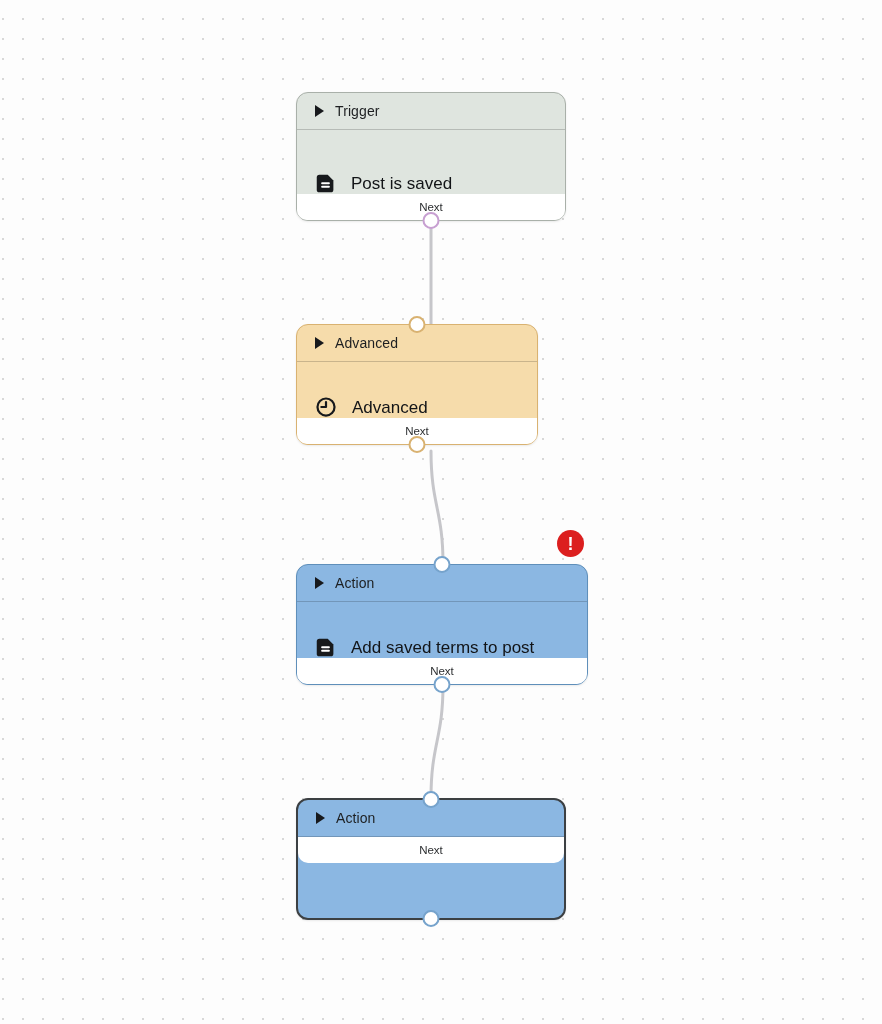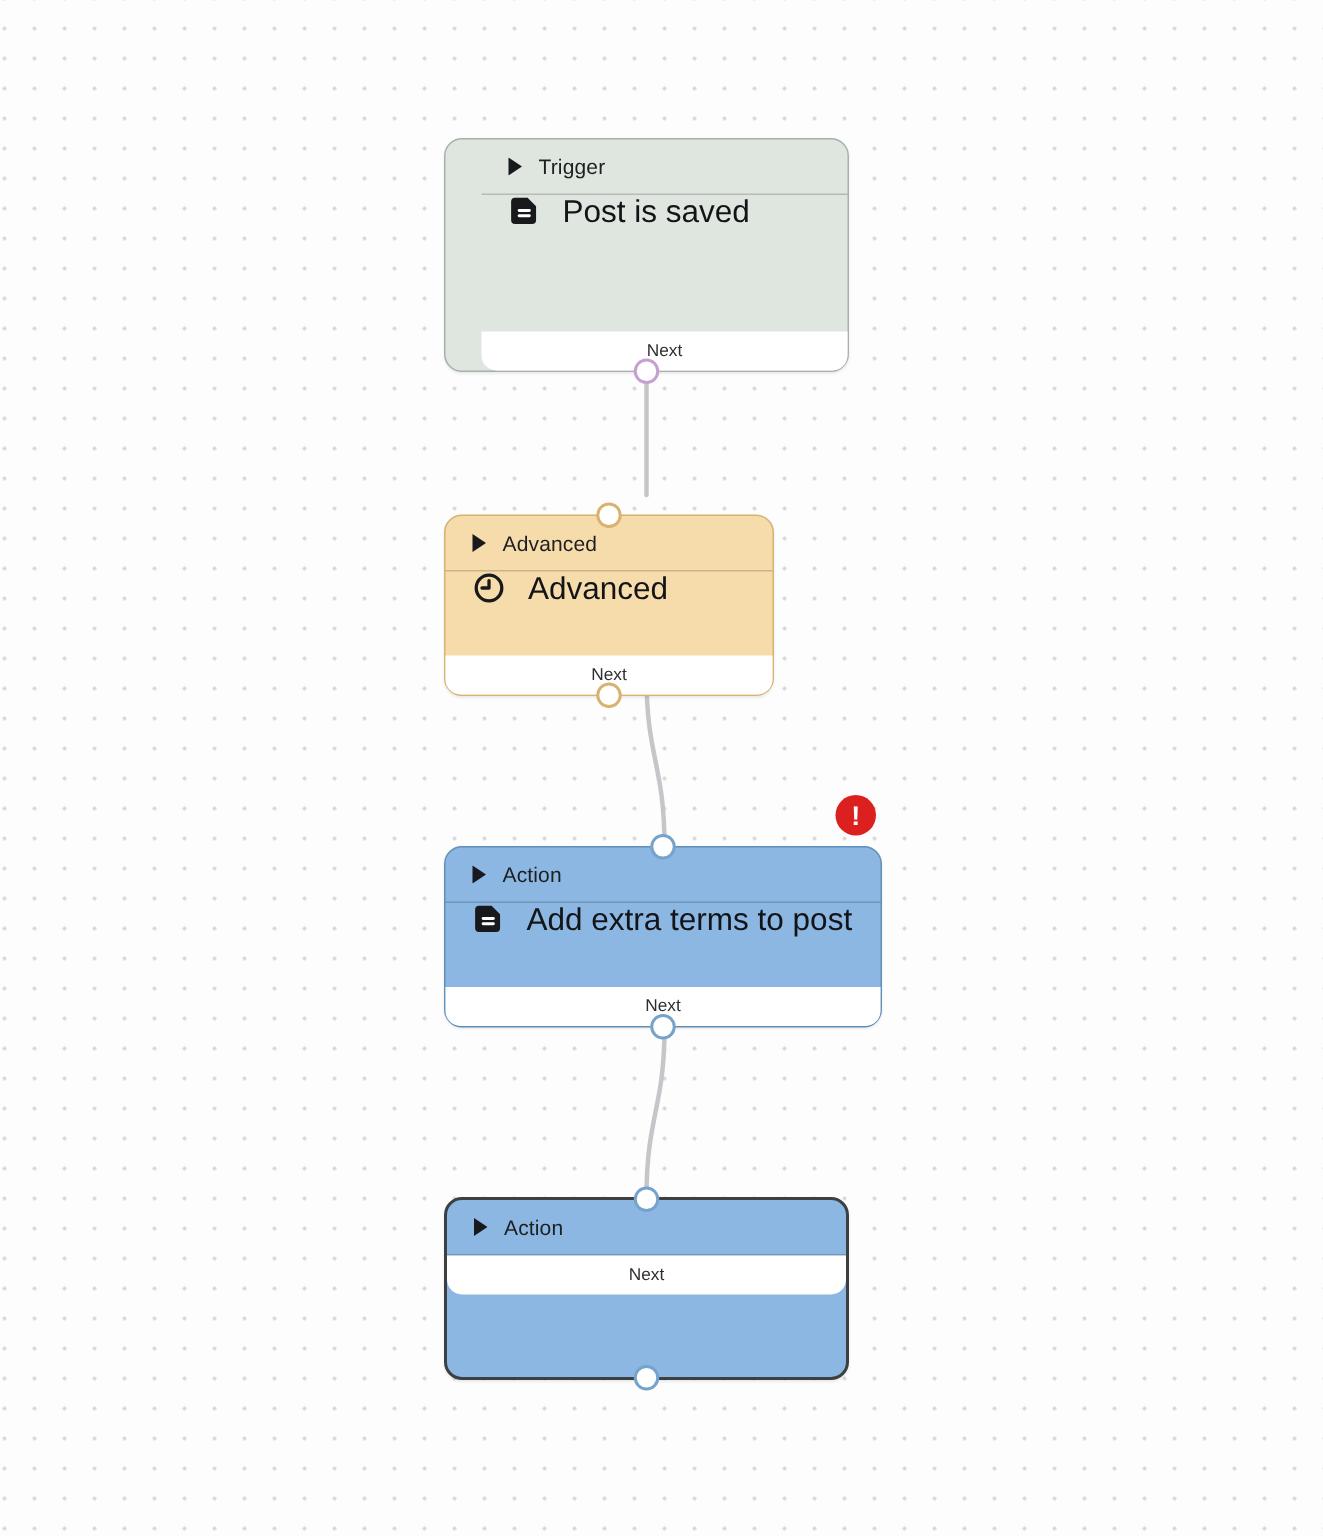--- a/index.html
+++ b/index.html
@@ -18,22 +18,22 @@
     display:flex;flex-direction:column;
     box-shadow:0 1px 2px rgba(0,0,0,0.08);
   }
   .node.selected{border-width:2px;}
   .node-header{
     height:36px;flex:0 0 36px;display:flex;align-items:center;gap:11px;
     padding:0 17px;border-bottom:1px solid rgba(0,0,0,0.18);
     font-size:14px;font-weight:500;color:#1d1f21;letter-spacing:.1px;
   }
   .node-body{
-    flex:1;display:flex;align-items:flex-start;gap:15px;padding:0 18px;
-    font-size:21px;color:#121417;
+    flex:1;display:flex;align-items:flex-end;gap:15px;padding:0 18px;
+    font-size:17px;color:#121417;
   }
   .node-footer{
     height:26px;flex:0 0 26px;background:#ffffff;
     border-radius:0 0 10px 10px;
     display:flex;align-items:center;justify-content:center;
     font-size:11.5px;color:#2c2e30;
   }
   .handle{
     position:absolute;left:50%;transform:translateX(-50%);
     width:17px;height:17px;box-sizing:border-box;border-radius:50%;
@@ -54,21 +54,21 @@
 <body>
 
 <div class="canvas" style="--dot: #d8d8d8; --edge: #c6c6ca; background-color: rgb(253, 253, 253);">
 
   <svg class="edges" aria-hidden="true">
     <path d="M431 215 L431 330"></path>
     <path d="M431 451 C431 505 443 510 443 564"></path>
     <path d="M443 685 C443 739 431 744 431 798"></path>
   </svg>
 
-  <div class="node" style="left: 296px; top: 92px; width: 270px; height: 156px; padding-left: 24px; --bg: #dfe5df; --border: #a9b0a9; --handle: #c79fd1;">
+  <div class="node" style="left: 296px; top: 92px; width: 270px; height: 129px; --bg: #dfe5df; --border: #a9b0a9; --handle: #c79fd1;">
     <div class="node-header">
       <span class="icon">
         <svg width="10" height="12" viewBox="0 0 10 12">
             <path d="M1 0 L10 6 L1 12 Z" fill="#17191c"></path>
           </svg>
       </span>
       <span>Trigger</span>
     </div>
     <div class="node-body">
       <span class="icon">
@@ -79,21 +79,21 @@
         </svg>
       </span>
       <span>Post is saved</span>
     </div>
     <div class="node-footer">
       <span>Next</span>
     </div>
     <div class="handle handle-bottom"></div>
   </div>
 
-  <div class="node" style="left: 296px; top: 343px; width: 220px; height: 121px; --bg: #f6dcab; --border: #d9b271; --handle: #d9b271;">
+  <div class="node" style="left: 296px; top: 324px; width: 242px; height: 121px; --bg: #f6dcab; --border: #d9b271; --handle: #d9b271;">
     <div class="node-header">
       <span class="icon">
         <svg width="10" height="12" viewBox="0 0 10 12">
             <path d="M1 0 L10 6 L1 12 Z" fill="#17191c"></path>
           </svg>
       </span>
       <span>Advanced</span>
     </div>
     <div class="node-body">
       <span class="icon">
@@ -121,21 +121,21 @@
       <span>Action</span>
     </div>
     <div class="node-body">
       <span class="icon">
         <svg width="21" height="21" viewBox="0 0 24 24">
           <path d="M5 2 h9.5 L21 8.5 V19 a3 3 0 0 1 -3 3 H5 a3 3 0 0 1 -3 -3 V5 a3 3 0 0 1 3 -3 Z" fill="#17191c"></path>
           <rect x="7" y="10.6" width="10" height="2.3" rx="1.1" fill="#fff"></rect>
           <rect x="7" y="14.6" width="10" height="2.3" rx="1.1" fill="#fff"></rect>
         </svg>
       </span>
-      <span>Add extra terms to post</span>
+      <span>Add saved terms to post</span>
     </div>
     <div class="node-footer">
       <span>Next</span>
     </div>
     <div class="handle handle-top"></div>
     <div class="handle handle-bottom"></div>
   </div>
 
   <div class="node selected" style="left: 296px; top: 798px; width: 270px; height: 122px; --bg: #8bb7e2; --border: #3c4043; --handle: #76a3cc;">
     <div class="node-header">

